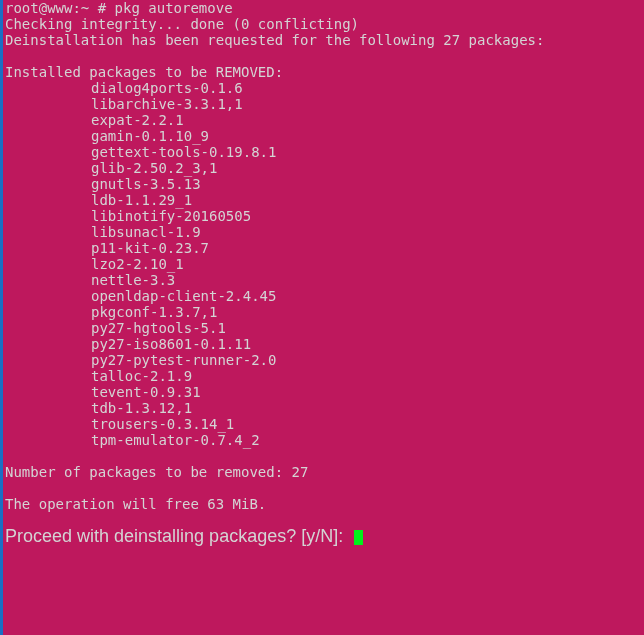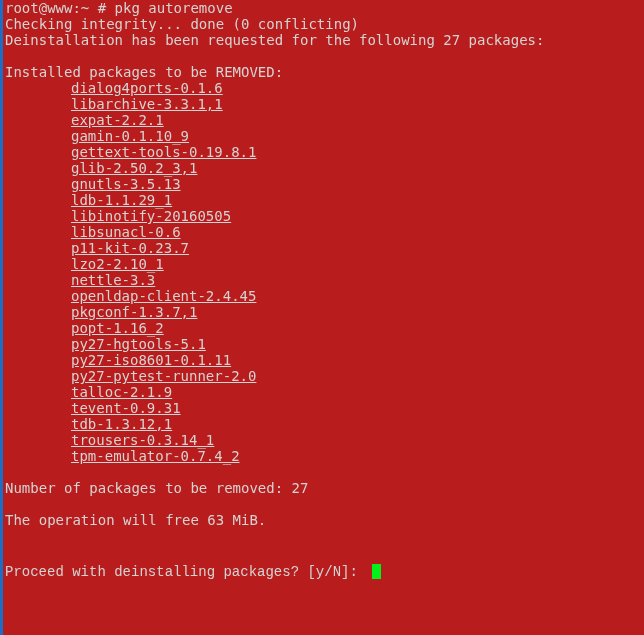--- a/index.html
+++ b/index.html
@@ -31,54 +31,52 @@
     height: 635px;
     background: #1a6fc4;
     z-index: 5;
   }
   #terminal-screen {
     position: absolute;
     left: 3px;
     top: 0;
     width: 641px;
     height: 635px;
-    background: #b91c1c;
+    background: #be185d;
     padding: 0;
     box-sizing: border-box;
     overflow: hidden;
   }
   .term-line {
     display: block;
     height: 16px;
     line-height: 16px;
     font-family: "DejaVu Sans Mono", "Liberation Mono", monospace;
     font-size: 14px;
     letter-spacing: 0px;
     color: #d4d4d4;
     white-space: pre;
     margin: 0;
     padding: 0 0 0 2px;
   }
   .term-line.blank {
     color: transparent;
   }
   .term-line.indent {
-    padding-left: 68px;
-    text-decoration: underline;
+    padding-left: 88px;
   }
   #prompt-line {
     display: block;
     height: 16px;
     line-height: 16px;
-    font-family: Liberation Mono, monospace;
-    font-size: 14px;
+    font-family: Liberation Sans, sans-serif;
+    font-size: 18px;
     color: #d4d4d4;
     white-space: pre;
     padding: 0 0 0 2px;
-    margin-top: 20px;
   }
   #prompt-text {
     color: #d4d4d4;
   }
   #cursor-block {
     display: inline-block;
     width: 9px;
     height: 15px;
     background: #00f21a;
     vertical-align: -3px;
@@ -107,27 +105,26 @@
     <div id="package-list">
         <div class="term-line indent">dialog4ports-0.1.6</div>
         <div class="term-line indent">libarchive-3.3.1,1</div>
         <div class="term-line indent">expat-2.2.1</div>
         <div class="term-line indent">gamin-0.1.10_9</div>
         <div class="term-line indent">gettext-tools-0.19.8.1</div>
         <div class="term-line indent">glib-2.50.2_3,1</div>
         <div class="term-line indent">gnutls-3.5.13</div>
         <div class="term-line indent">ldb-1.1.29_1</div>
         <div class="term-line indent">libinotify-20160505</div>
-        <div class="term-line indent">libsunacl-0.6</div>
+        <div class="term-line indent">libsunacl-1.9</div>
         <div class="term-line indent">p11-kit-0.23.7</div>
         <div class="term-line indent">lzo2-2.10_1</div>
         <div class="term-line indent">nettle-3.3</div>
         <div class="term-line indent">openldap-client-2.4.45</div>
         <div class="term-line indent">pkgconf-1.3.7,1</div>
-        <div class="term-line indent">popt-1.16_2</div>
         <div class="term-line indent">py27-hgtools-5.1</div>
         <div class="term-line indent">py27-iso8601-0.1.11</div>
         <div class="term-line indent">py27-pytest-runner-2.0</div>
         <div class="term-line indent">talloc-2.1.9</div>
         <div class="term-line indent">tevent-0.9.31</div>
         <div class="term-line indent">tdb-1.3.12,1</div>
         <div class="term-line indent">trousers-0.3.14_1</div>
         <div class="term-line indent">tpm-emulator-0.7.4_2</div>
       </div>
 

